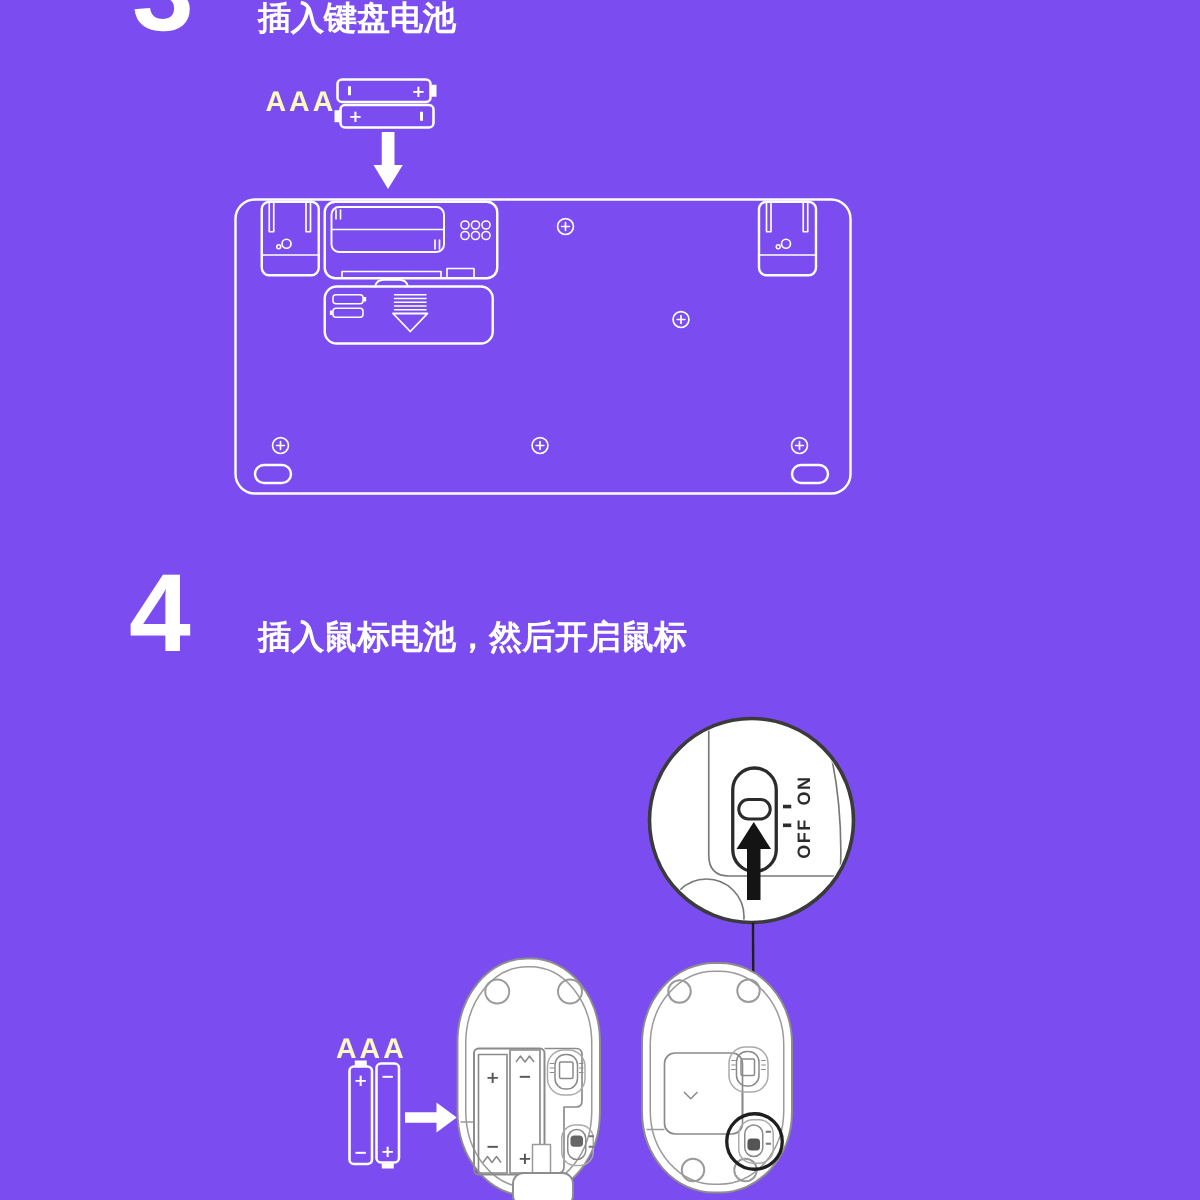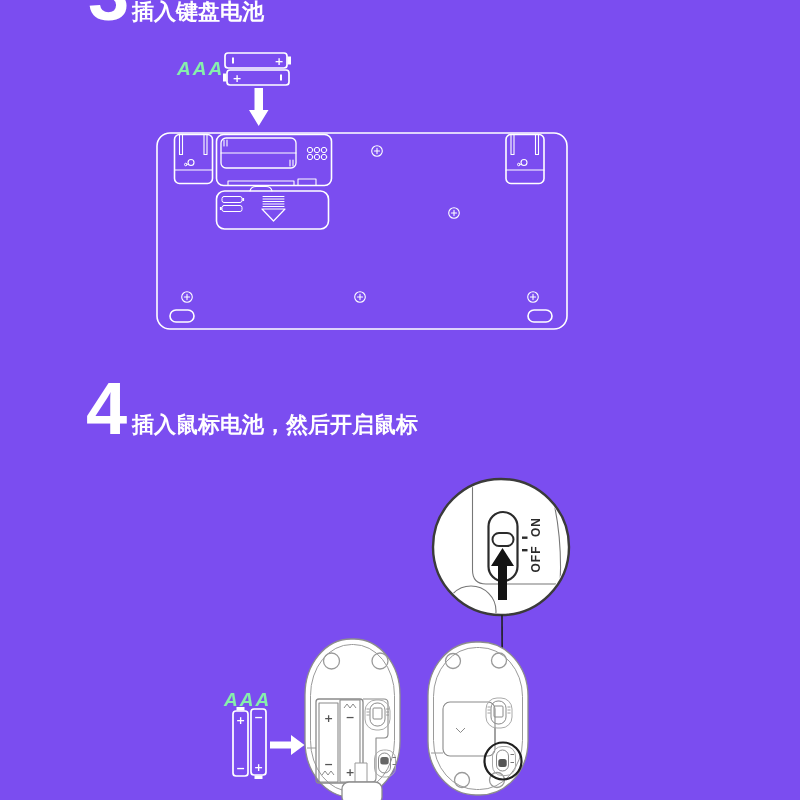--- a/index.html
+++ b/index.html
@@ -7,25 +7,25 @@
     width:800px;height:800px;position:relative;overflow:hidden;
     background:#7B4DF0;
     font-family:"Liberation Sans", sans-serif;
   }
   .step-number{
     position:absolute;color:#fff;font-weight:bold;
     font-size:74px;line-height:1;letter-spacing:0;
   }
   .step-title{
     position:absolute;color:#fff;font-weight:bold;
-    font-size:22px;line-height:1.2;white-space:nowrap;
+    font-size:22px;line-height:1.2;white-space:nowrap;margin-left:40px;
   }
   .aaa-label{
-    position:absolute;color:#86efac;font-weight:bold;
-    font-size:19px;letter-spacing:2px;line-height:1;font-style:italic;
+    position:absolute;color:#fef9c3;font-weight:bold;
+    font-size:19px;letter-spacing:2px;line-height:1;
   }
   svg{position:absolute;left:0;top:0;}
   .mk{font:bold 11px "DejaVu Sans", sans-serif;fill:#555;text-anchor:middle;}
   .mkw{font:bold 11px "DejaVu Sans", sans-serif;fill:#fff;text-anchor:middle;}
   .on-off{font:bold 12px "Liberation Sans", sans-serif;fill:#2b2b2b;text-anchor:middle;letter-spacing:1px;}
 </style>
 </head>
 <body>
 
 <div class="step-number" style="left:88px;top:-42px;">3</div>

